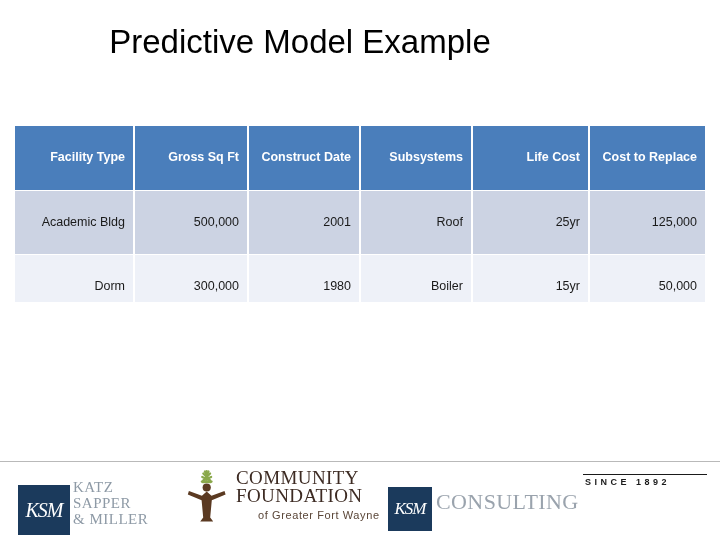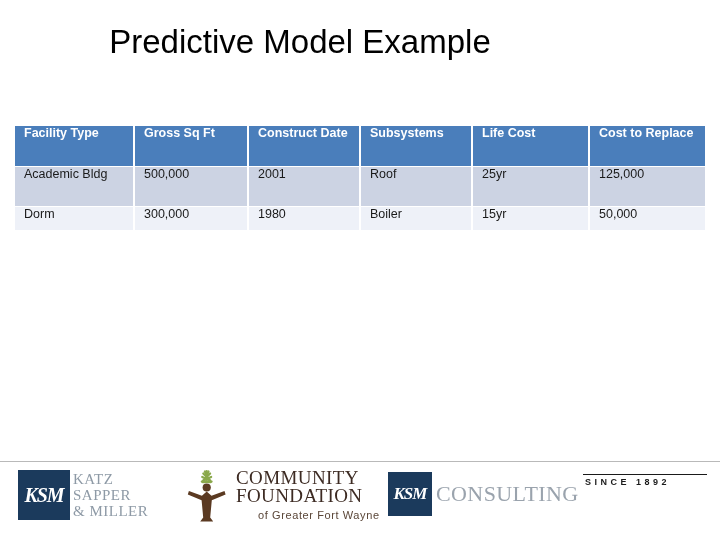--- a/index.html
+++ b/index.html
@@ -39,24 +39,24 @@
     width: 694px;
   }
   table.data-table {
     border-collapse: separate;
     border-spacing: 2px 1px;
     width: 694px;
     table-layout: fixed;
   }
   table.data-table th,
   table.data-table td {
-    padding: 0 8px 7px 9px;
+    padding: 24px 8px 7px 9px;
     font-size: 12.5px;
     line-height: 15px;
-    text-align: left;
+    text-align: right;
     vertical-align: top;
     font-weight: normal;
     border: 0;
   }
   table.data-table thead th {
     background: #4a7ebb;
     color: #ffffff;
     font-weight: bold;
     height: 33px;
   }
@@ -110,22 +110,23 @@
 
   
   .ksm-mark {
     background: #1b3a5c;
     display: flex;
     align-items: center;
     justify-content: center;
     color: #ffffff;
     font-family: "Liberation Serif", serif;
     font-style: italic;
-    font-weight: bold;
+    font-weight: normal;
     letter-spacing: -1px;
+    margin-top: 15px;
   }
 
   
   #logo-ksm-katz { left: 18px; top: 4px; }
   #logo-ksm-katz .ksm-mark {
     width: 52px; height: 50px; font-size: 20px;
   }
   #logo-ksm-katz .ksm-words {
     margin-left: 3px;
     font-family: "Liberation Serif", serif;

